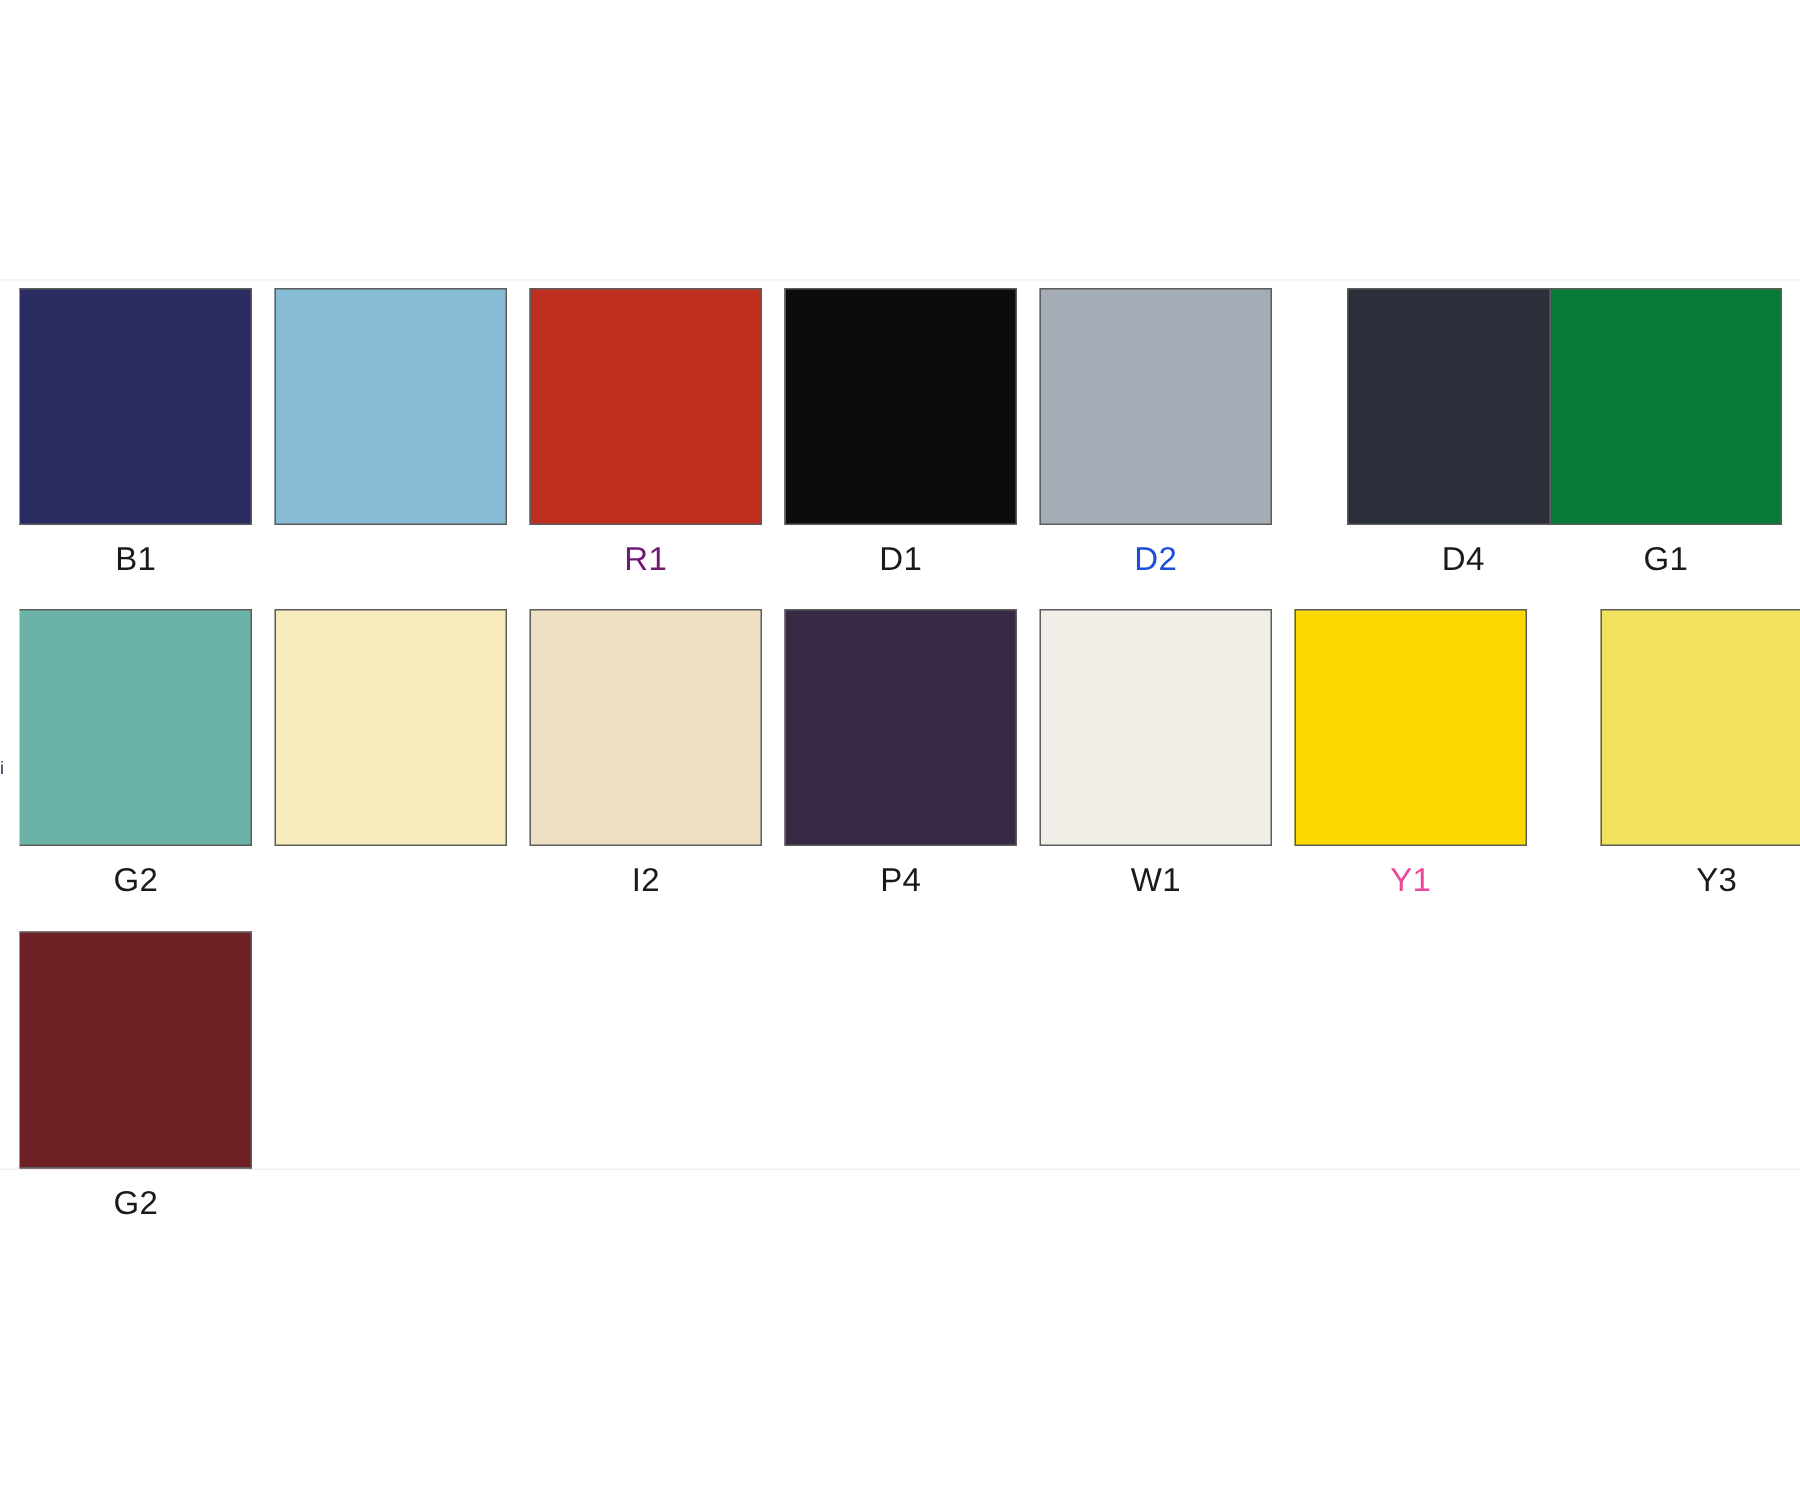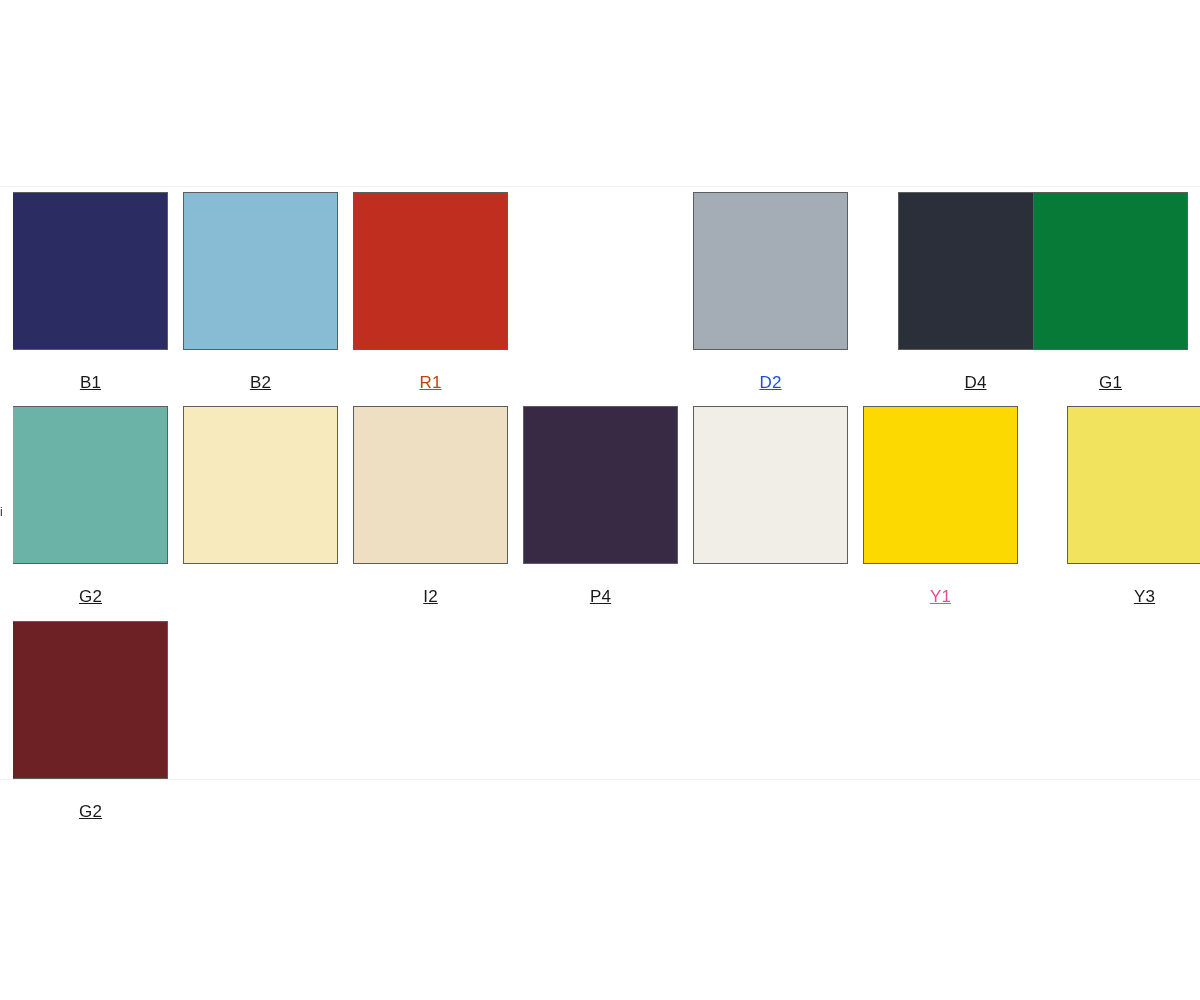--- a/index.html
+++ b/index.html
@@ -69,27 +69,26 @@
     width: 155px;
     height: 158px;
     box-sizing: border-box;
     border: 1px solid #5d5d5d;
     background: #cccccc;
   }
 
   .swatch-label {
     width: 155px;
     text-align: center;
-    font-size: 17px;
+    font-size: 22px;
     line-height: 20px;
     color: #1a1a1a;
-    padding-top: 23px;
+    padding-top: 13px;
     letter-spacing: 0.2px;
     white-space: nowrap;
-    text-decoration: underline;
   }
 
   
   .swatch-cell.clipped .swatch-box {
     border-left: none;
   }
 
   
   .edge-fragment {
     position: absolute;
@@ -113,25 +112,28 @@
   <div class="bottom-rule" style="background: rgb(240, 240, 240);"></div>
 
   <div class="swatch-grid" id="swatch-grid">
       <div class="swatch-row row-0">
         <div class="swatch-cell clipped" style="left: 13px;">
           <div class="swatch-box" title="#2b2d62" style="background: rgb(43, 45, 98); border-color: rgb(93, 93, 93);"></div>
           <div class="swatch-label" style="color: rgb(26, 26, 26);">B1</div>
         </div>
         <div class="swatch-cell" style="left: 183px;">
           <div class="swatch-box" title="#88bcd4" style="background: rgb(136, 188, 212); border-color: rgb(93, 93, 93);"></div>
-          <div class="swatch-label" style="color: rgb(26, 26, 26);">B2</div>
         </div>
         <div class="swatch-cell" style="left: 353px;">
           <div class="swatch-box" title="#bf2e1e" style="background: rgb(191, 46, 30); border-color: rgb(93, 93, 93);"></div>
-          <div class="swatch-label" style="color: #c2410c;">R1</div>
+          <div class="swatch-label" style="color: #701a75;">R1</div>
+        </div>
+        <div class="swatch-cell" style="left: 523px;">
+          <div class="swatch-box" title="#0c0c0c" style="background: rgb(12, 12, 12); border-color: rgb(93, 93, 93);"></div>
+          <div class="swatch-label" style="color: rgb(26, 26, 26);">D1</div>
         </div>
         <div class="swatch-cell" style="left: 693px;">
           <div class="swatch-box" title="#a4adb6" style="background: rgb(164, 173, 182); border-color: rgb(93, 93, 93);"></div>
           <div class="swatch-label" style="color: #1d4ed8;">D2</div>
         </div>
         <div class="swatch-cell" style="left: 898px;">
           <div class="swatch-box" title="#2b2f3a" style="background: rgb(43, 47, 58); border-color: rgb(93, 93, 93);"></div>
           <div class="swatch-label" style="color: rgb(26, 26, 26);">D4</div>
         </div>
         <div class="swatch-cell" style="left: 1033px;">
@@ -150,20 +152,21 @@
         <div class="swatch-cell" style="left: 353px;">
           <div class="swatch-box" title="#efdfc2" style="background: rgb(239, 223, 194); border-color: rgb(93, 93, 93);"></div>
           <div class="swatch-label" style="color: rgb(26, 26, 26);">I2</div>
         </div>
         <div class="swatch-cell" style="left: 523px;">
           <div class="swatch-box" title="#382a44" style="background: rgb(56, 42, 68); border-color: rgb(93, 93, 93);"></div>
           <div class="swatch-label" style="color: rgb(26, 26, 26);">P4</div>
         </div>
         <div class="swatch-cell" style="left: 693px;">
           <div class="swatch-box" title="#f0eee6" style="background: rgb(240, 238, 230); border-color: rgb(93, 93, 93);"></div>
+          <div class="swatch-label" style="color: rgb(26, 26, 26);">W1</div>
         </div>
         <div class="swatch-cell" style="left: 863px;">
           <div class="swatch-box" title="#fcd900" style="background: rgb(252, 217, 0); border-color: rgb(93, 93, 93);"></div>
           <div class="swatch-label" style="color: #ec4899;">Y1</div>
         </div>
         <div class="swatch-cell" style="left: 1067px;">
           <div class="swatch-box" title="#f2e35e" style="background: rgb(242, 227, 94); border-color: rgb(93, 93, 93);"></div>
           <div class="swatch-label" style="color: rgb(26, 26, 26);">Y3</div>
         </div>
       </div>

